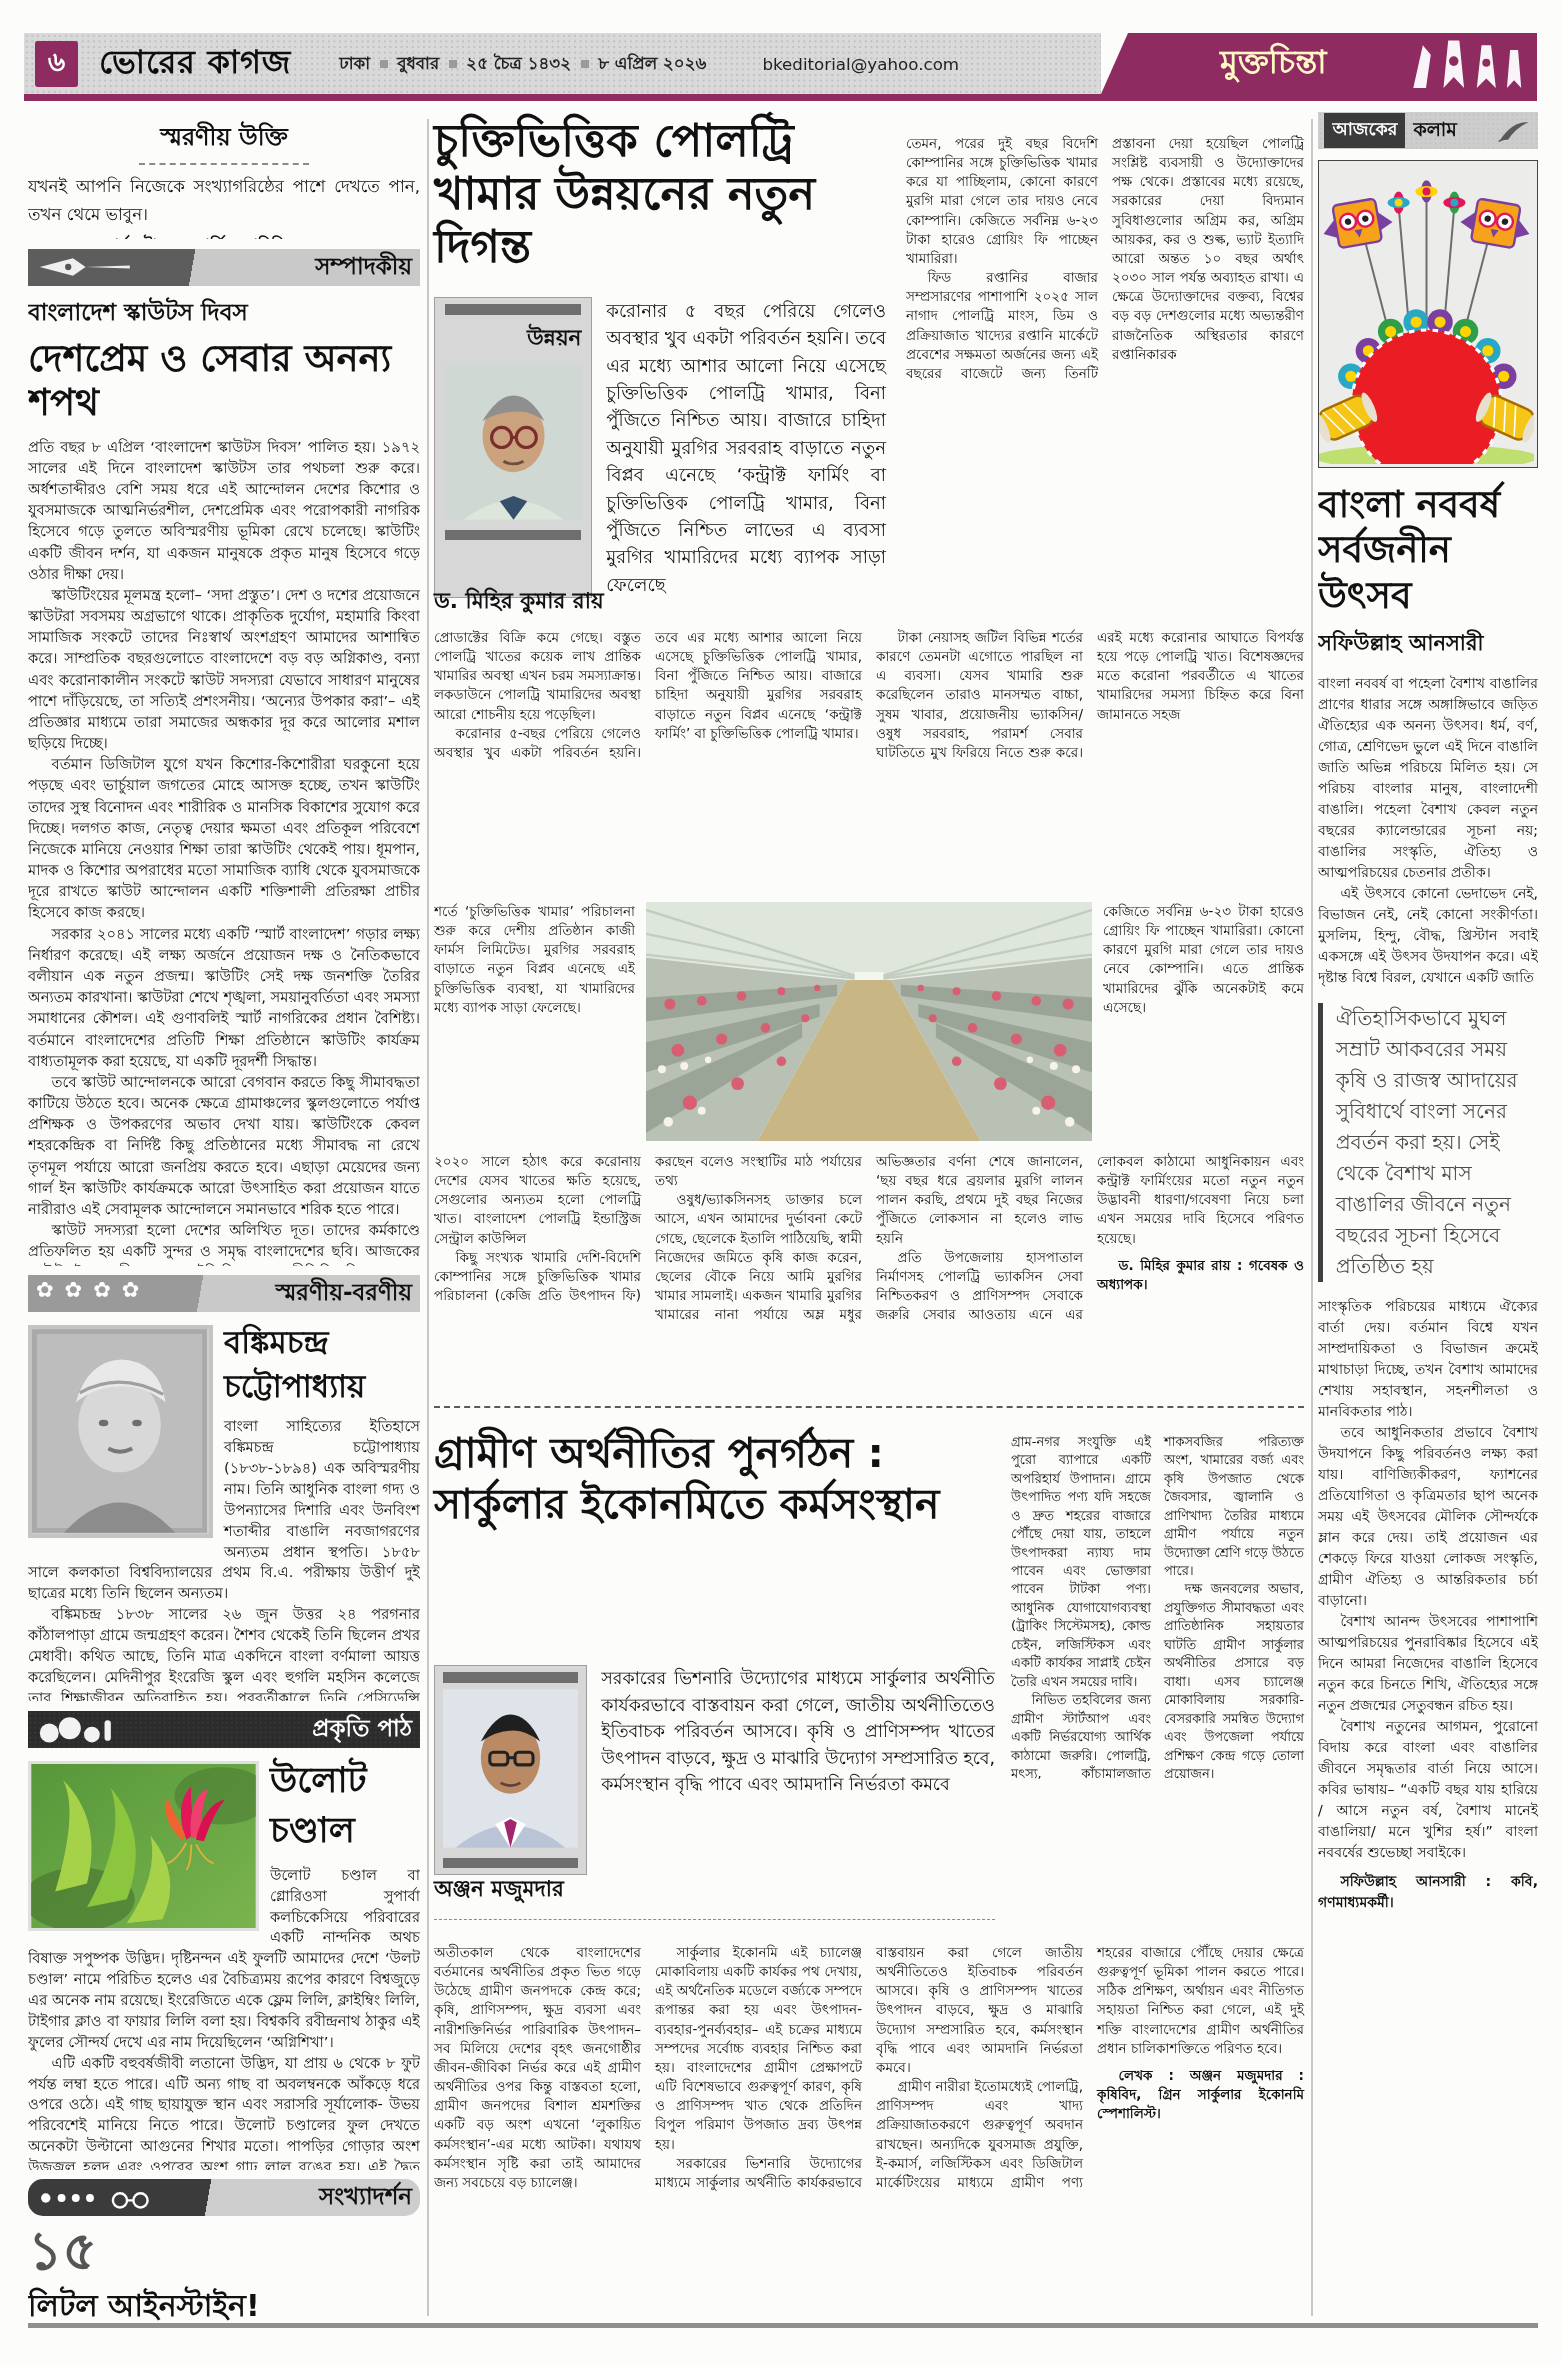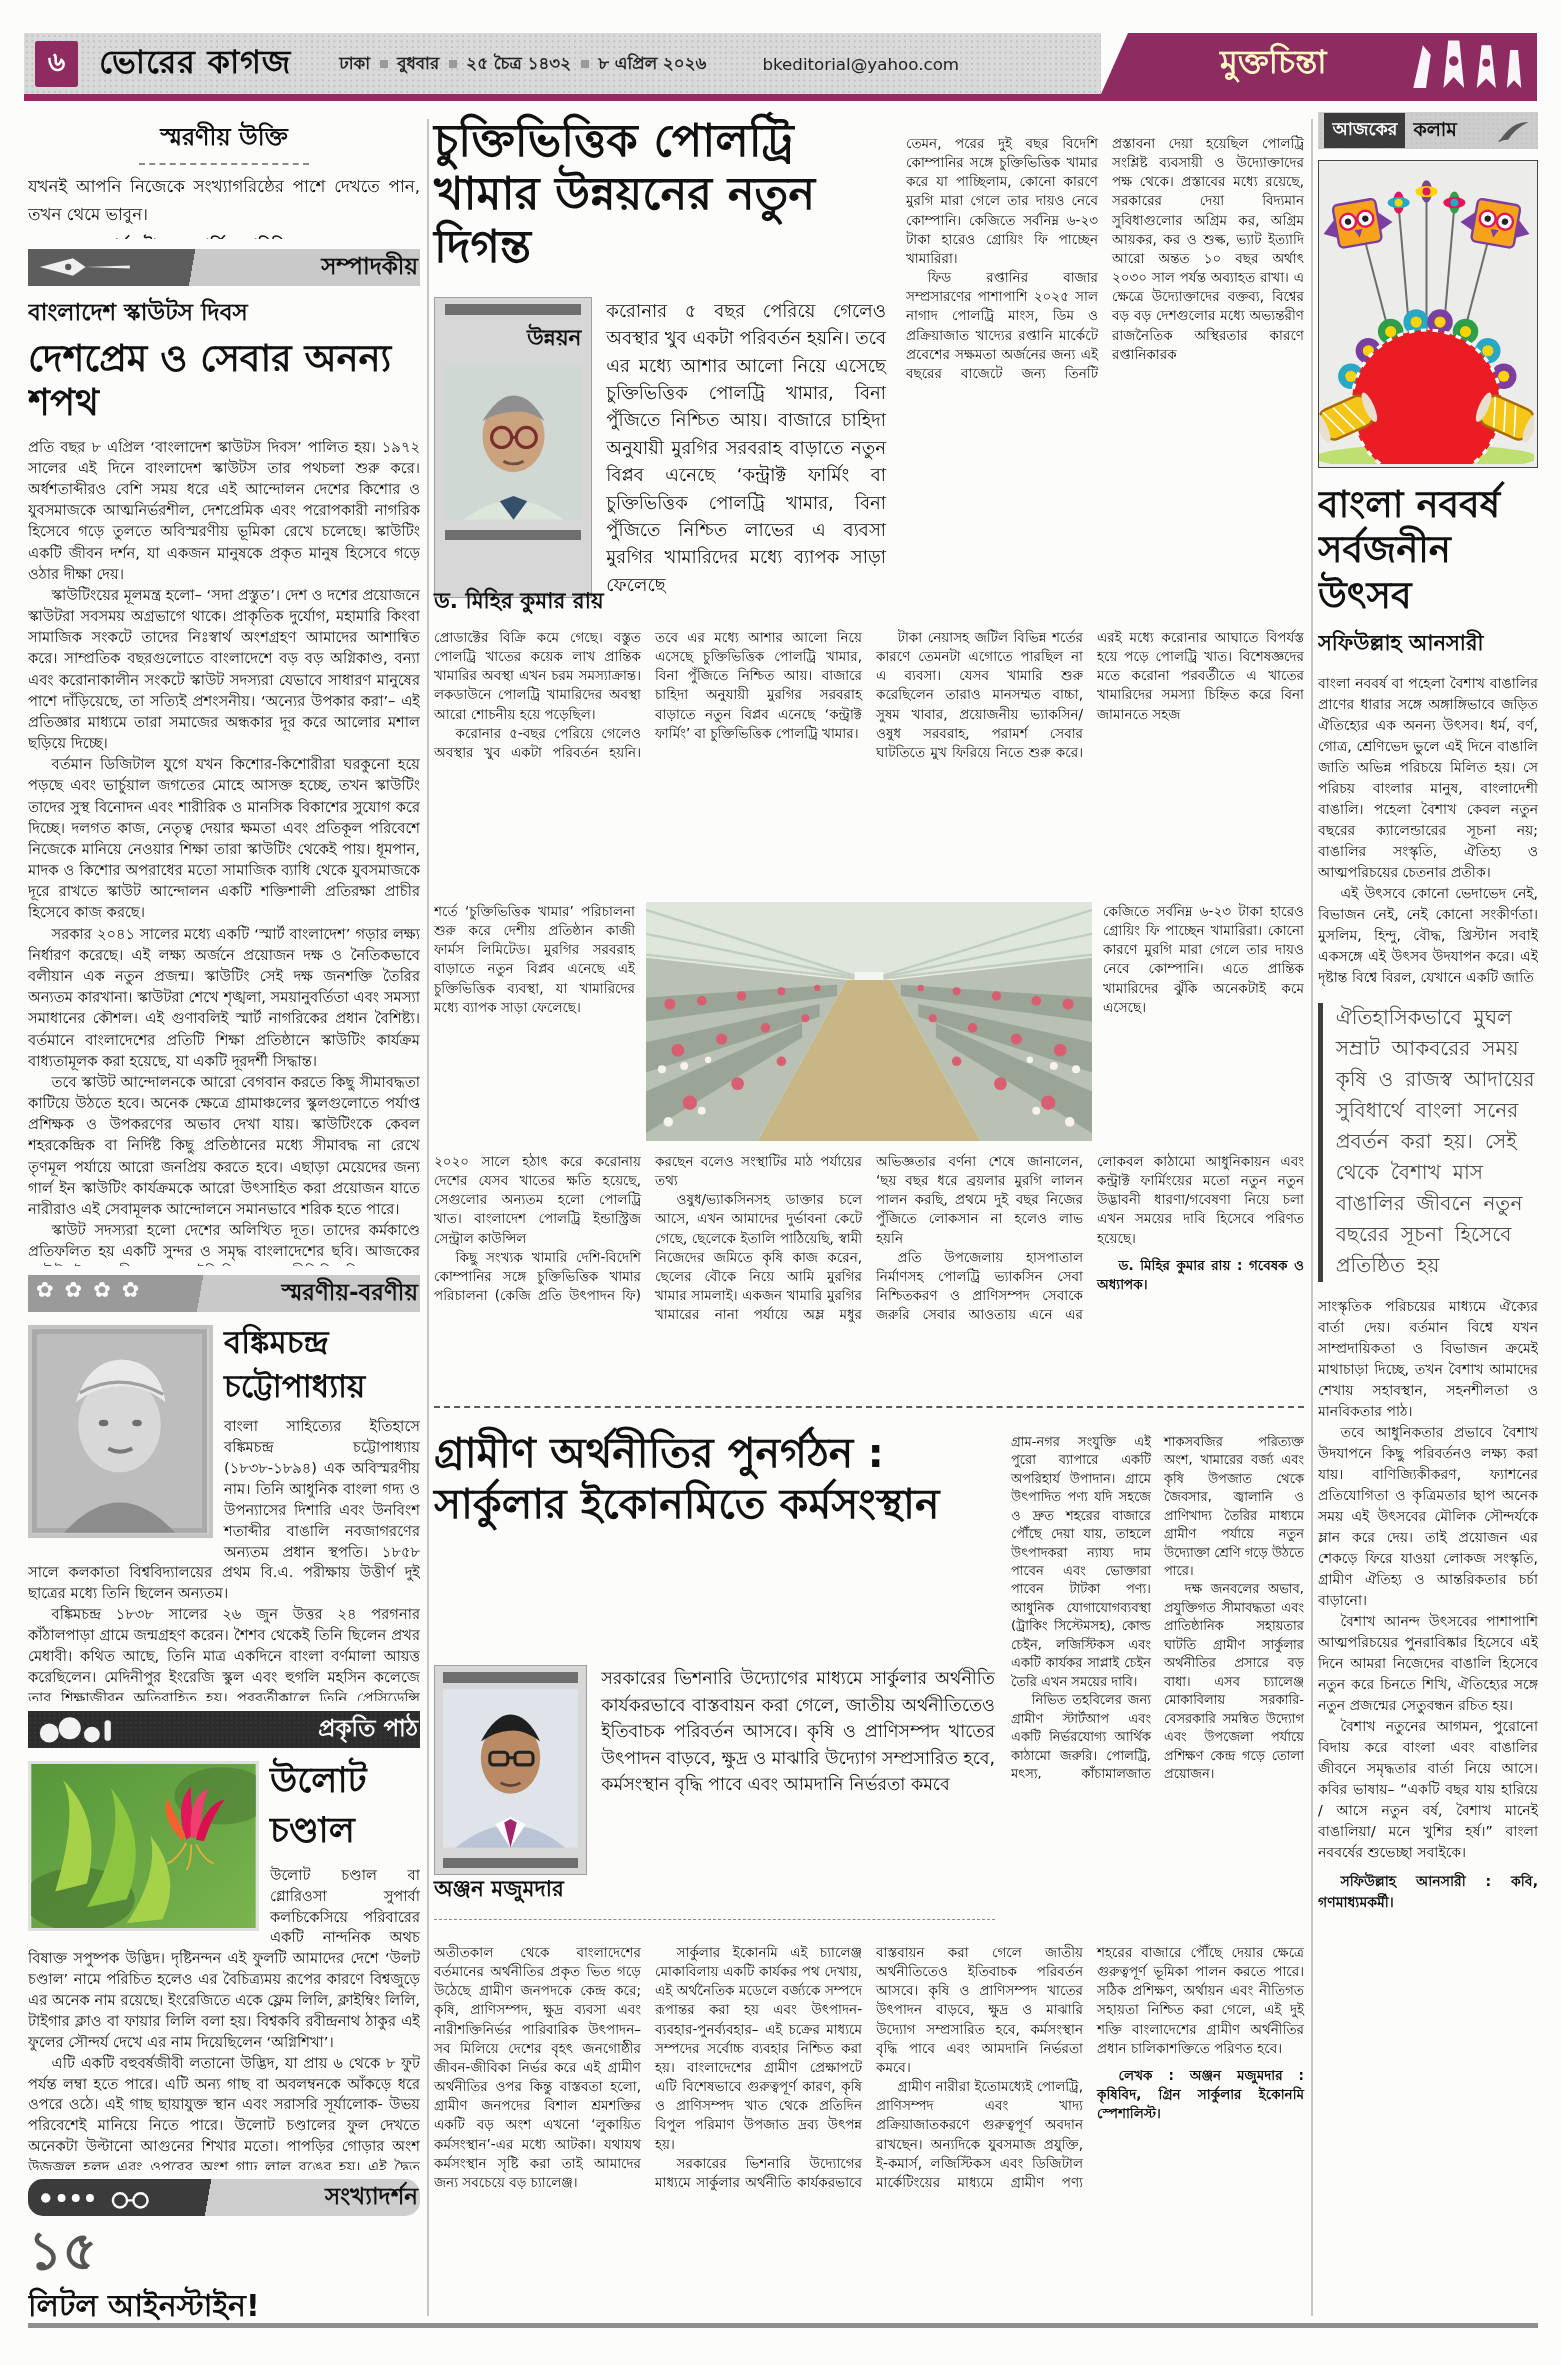--- a/index.html
+++ b/index.html
@@ -31,21 +31,21 @@
   .credit{font-weight:bold;margin-top:8px;}
   .ind p + p{text-indent:1.6em;}
 
   
   .leftcol{position:absolute;left:28px;top:112px;width:392px;height:2213px;overflow:hidden;}
   .quote-box{text-align:center;padding-top:6.4px;height:127px;overflow:hidden;}
   .quote-title{font-size:24px;font-weight:bold;display:inline-block;border-bottom:2.4px dashed #8a8a8a;padding:0 21px 4.8px;}
   .quote-text{font-size:16.7px;text-align:justify;margin-top:8px;}
   .quote-attr{font-size:16.7px;font-weight:bold;text-align:right;margin-top:3.2px;}
   .banner{height:37px;display:flex;align-items:center;position:relative;margin:9.6px 0 8px;overflow:hidden;}
-  .banner .lbl{margin-left:auto;padding-right:2px;font-size:23px;font-weight:bold;white-space:nowrap;}
+  .banner .lbl{margin-left:auto;padding-right:8px;font-size:23px;font-weight:bold;white-space:nowrap;}
   .banner .ico{position:absolute;left:8px;top:3.2px;display:flex;align-items:center;gap:8px;color:#fff;font-size:17.5px;}
   .b-ed{background:linear-gradient(100deg,#5d5d5d 0 42%,#c9c9c9 42%);}
   .b-mem{background:linear-gradient(100deg,#9a9a9a 0 44%,#c9c9c9 44%);}
   .b-nat{background:#2c2c2c;background-image:radial-gradient(#444 0.8px,transparent 1px);background-size:4.8px 4.8px;}
   .b-nat .lbl{color:#fff;}
   .b-num{background:linear-gradient(100deg,#3b3b3b 0 46%,#cdcdcd 46%);border-radius:15px;}
   .kicker{font-size:23px;font-weight:bold;margin-top:1.6px;}
   .ed-head{font-size:37px;font-weight:800;line-height:1.18;margin:4.8px 0 11px;}
   .ed-body{font-size:14.7px;line-height:1.44;height:830px;overflow:hidden;}
   .mem-wrap{height:381px;overflow:hidden;font-size:14.7px;line-height:1.42;}
@@ -89,21 +89,21 @@
   
   .rightcol{position:absolute;left:1318px;top:112px;width:220px;height:2213px;overflow:hidden;}
   .col-banner{height:37px;background:#cdcdcd;background-image:radial-gradient(#b9b9b9 0.8px,transparent 1px);background-size:4.8px 4.8px;
     display:flex;align-items:center;gap:8px;padding:0 6.4px;}
   .col-banner .dk{background:#3b3b3b;color:#fff;font-size:17.5px;font-weight:bold;padding:3.2px 8px;}
   .col-banner .lt{font-size:19px;font-weight:bold;}
   .art-box{margin-top:11px;border:1.6px solid #444;background:#ededed;}
   .ra-head{font-size:37px;line-height:1.22;font-weight:800;margin:14.3px 0 9.6px;}
   .ra-byline{font-size:21px;font-weight:bold;margin-bottom:11px;}
   .ra-body{font-size:14px;line-height:1.5;}
-  .pullquote{font-size:20px;line-height:1.55;color:#4c4c4c;border-left:5.6px solid #3f3f3f;padding-left:12.7px;margin:14.3px 0;text-align:left;font-family:Liberation Mono, monospace;}
+  .pullquote{font-size:20px;line-height:1.55;color:#4c4c4c;border-left:5.6px solid #3f3f3f;padding-left:12.7px;margin:14.3px 0;text-align:left;}
   :root{--brand:#8e2c62;}
 </style>
 </head>
 <body>
 
 <div class="hdr-band">
   <div class="pagenum">৬</div>
   <div class="masthead">ভোরের কাগজ</div>
   <div class="dateline">
     <span>ঢাকা</span>

